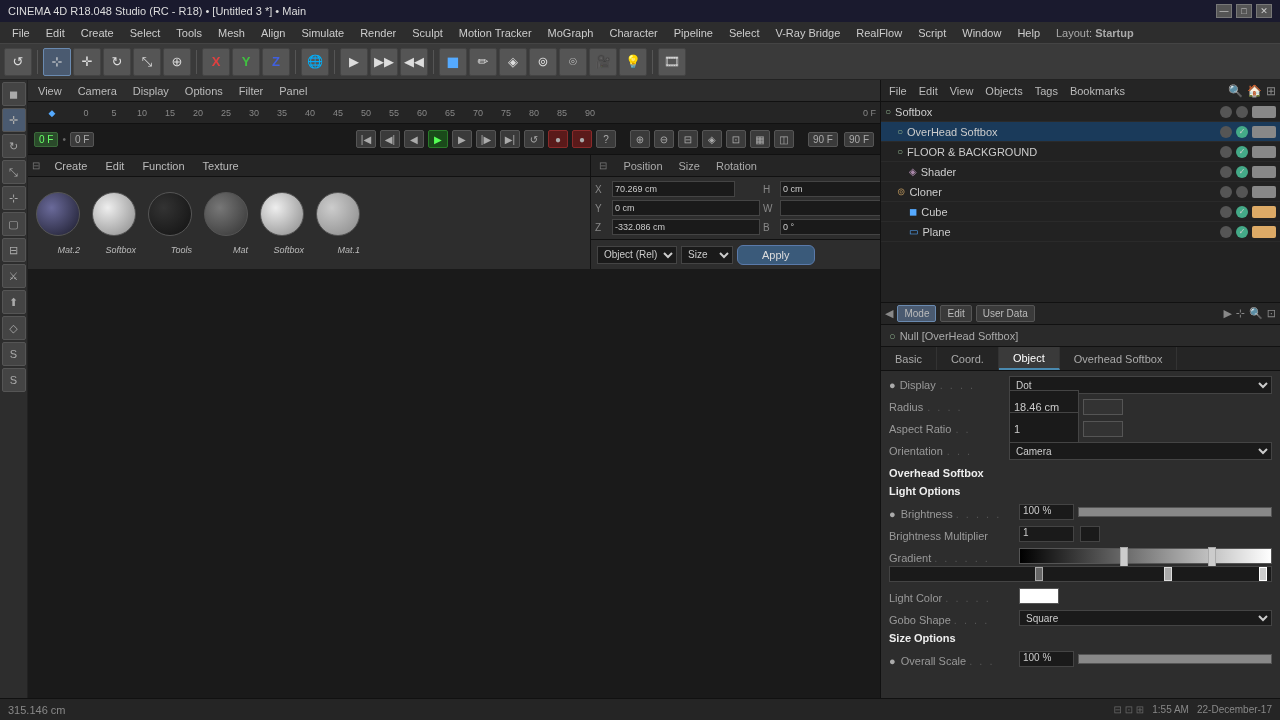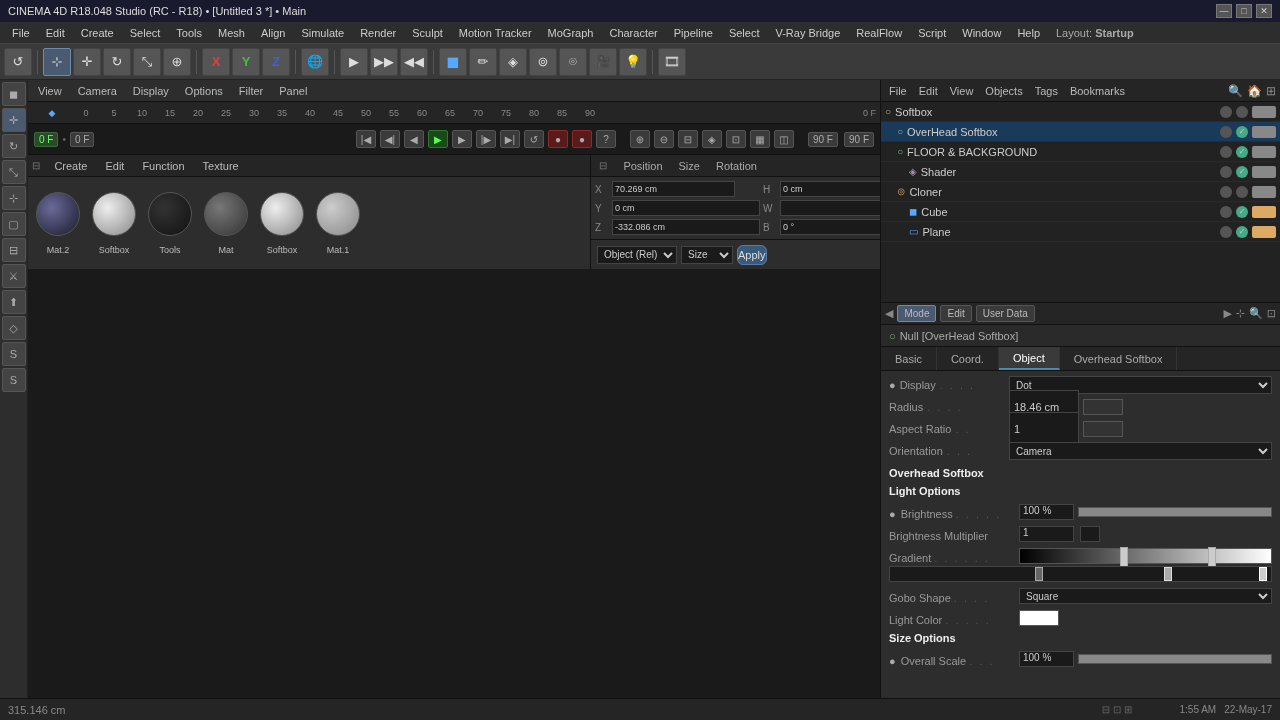--- a/index.html
+++ b/index.html
@@ -322,23 +322,24 @@
       flex: 1;
       display: flex;
       align-items: center;
       padding: 4px 8px;
       gap: 12px;
       overflow-x: auto;
     }
     .material-item {
       display: flex;
       flex-direction: column;
-      align-items: center;
+      align-items: flex-end;
       gap: 9px;
       cursor: pointer;
+      font-style: italic;
     }
     .mat-sphere {
       width: 44px;
       height: 44px;
       border-radius: 50%;
       border: 1px solid #555;
     }
     .mat-label {
       font-size: 9px;
       color: #bbb;
@@ -433,21 +434,21 @@
       color: #ccc;
       font-size: 10px;
       padding: 0 2px;
     }
     .apply-btn {
       height: 20px;
       background: #3a5a7a;
       border: 1px solid #5a7aaa;
       color: #ddd;
       font-size: 11px;
-      padding: 0 0;
+      padding: 0 24px;
       cursor: pointer;
       border-radius: 6px;
     }
 
     
     #right-panel {
       width: 400px;
       background: #2d2d2d;
       border-left: 1px solid #111;
       display: flex;
@@ -1164,34 +1165,34 @@
         </div>
 
         <div style="height:16px;background:#1a1a1a;border:1px solid #444;margin:2px 0;position:relative;">
           <div style="position:absolute;left:38%;top:0;width:8px;height:100%;background:#666;border:1px solid #aaa;"></div>
           <div style="position:absolute;left:72%;top:0;width:8px;height:100%;background:#aaa;border:1px solid #ddd;"></div>
           <div style="position:absolute;right:4px;top:0;width:8px;height:100%;background:#ccc;border:1px solid #fff;"></div>
         </div>
 
         <div class="light-opt-row">
           <span class="light-opt-label">
+            Light Color <span class="props-dots">. . . . .</span>
+          </span>
+          <div class="color-swatch" style="background:#ffffff;"></div>
+        </div>
+
+        <div class="light-opt-row">
+          <span class="light-opt-label">
             Gobo Shape <span class="props-dots">. . . .</span>
           </span>
           <select class="dropdown-field">
             <option>Square</option>
             <option>Circle</option>
             <option>Custom</option>
           </select>
-        </div>
-
-        <div class="light-opt-row">
-          <span class="light-opt-label">
-            Light Color <span class="props-dots">. . . . .</span>
-          </span>
-          <div class="color-swatch" style="background:#ffffff;"></div>
         </div>
 
         <div class="props-section-title">Size Options</div>
 
         <div class="light-opt-row">
           <span class="light-opt-label">
             <span style="color:#aaa;margin-right:2px;">●</span>
             Overall Scale <span class="props-dots">. . .</span>
           </span>
           <div class="light-opt-value">
@@ -1206,16 +1207,16 @@
     </div>
 
   </div>
 
 </div>
 
 <div id="status-bar">
   <span>315.146 cm</span>
   <div style="margin-left:auto;display:flex;align-items:center;gap:8px;">
     <span style="font-size:10px;color:#666;">⊟ ⊡ ⊞</span>
-    <span style="font-size:10px;color:#888;margin-left:39px;">1:55 AM</span>
-    <span style="font-size:10px;color:#888;">22-May-17</span>
+    <span style="font-size:10px;color:#888;">1:55 AM</span>
+    <span style="font-size:10px;color:#888;">22-December-17</span>
   </div>
 </div>
 
 </body></html>

